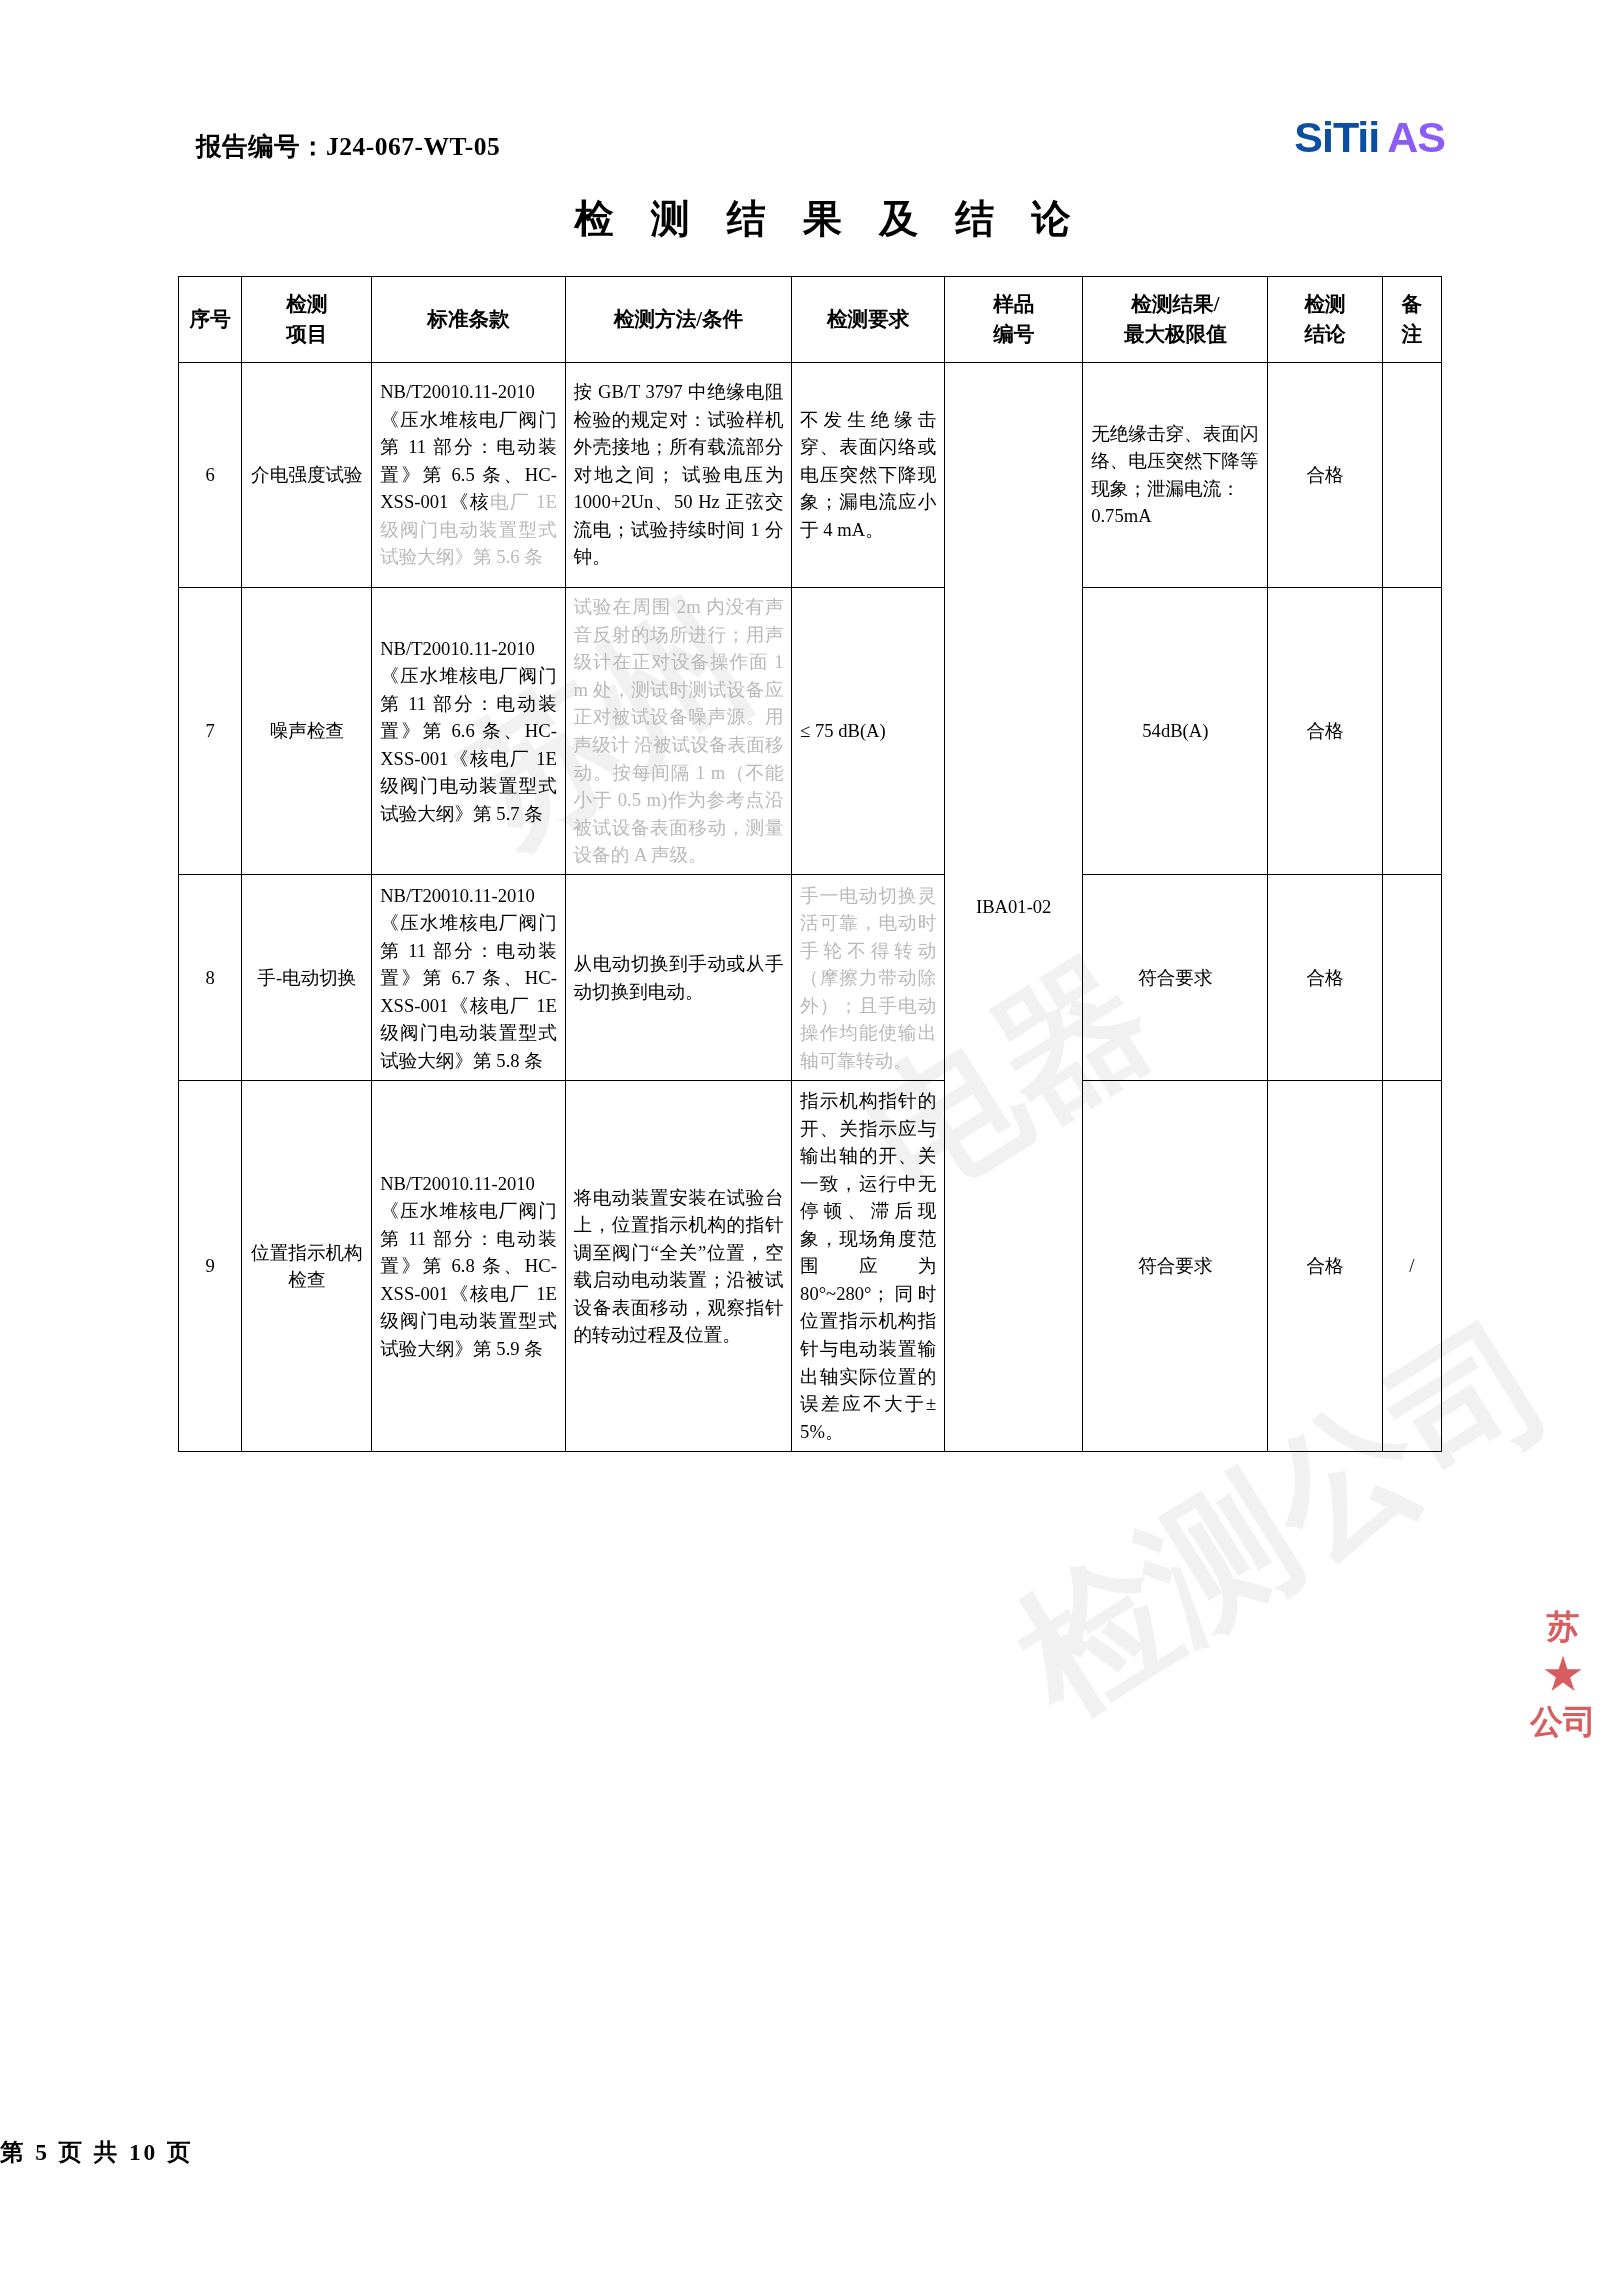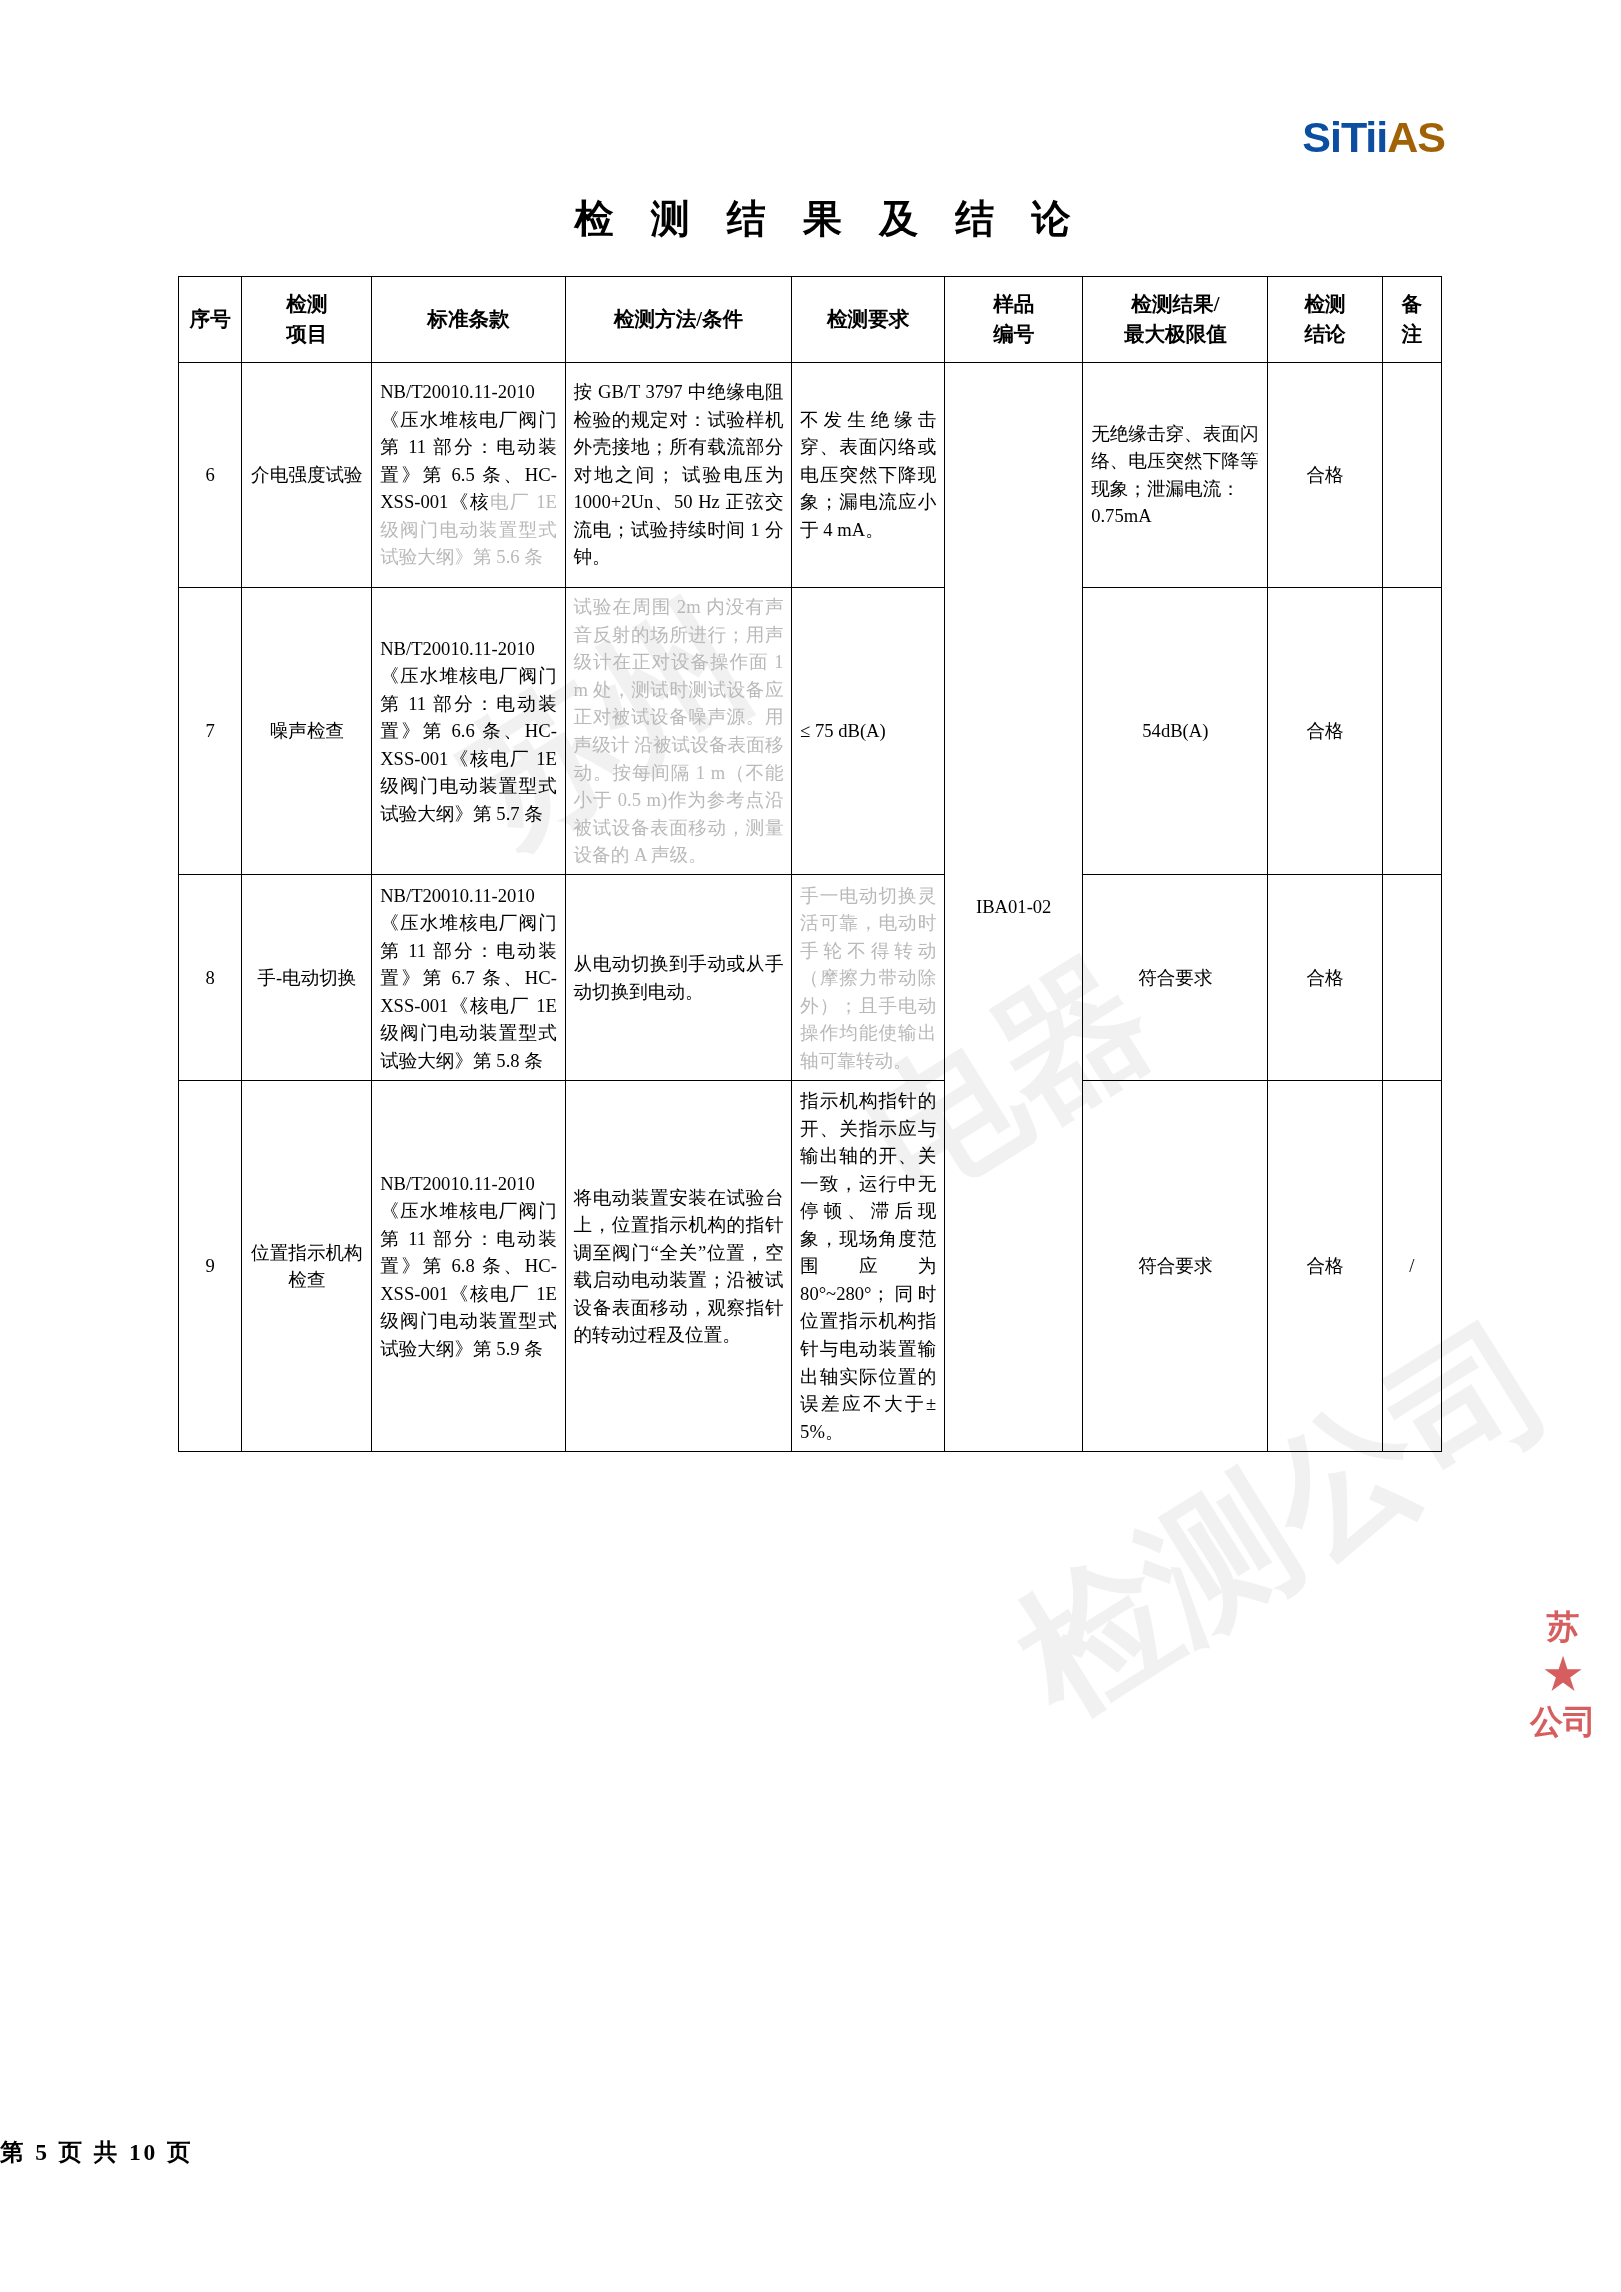--- a/index.html
+++ b/index.html
@@ -42,21 +42,21 @@
     position: absolute;
     right: 0;
     top: -15.7px;
     font-family: "Liberation Sans", sans-serif;
     font-size: 43px;
     font-weight: bold;
     letter-spacing: -1px;
     color: #0b4ea2;
     white-space: nowrap;
   }
-  .logo .green { color: #a16207; }
+  .logo .green { color: #8b5cf6; margin-left: 8px; }
 
   
   .doc-title {
     position: absolute;
     top: 192px;
     left: 12px;
     width: 100%;
     text-align: center;
     font-size: 39px;
     font-weight: bold;
@@ -181,20 +181,23 @@
 </head>
 <body>
 
 <div class="page">
 
   <div class="wm wm1">苏州</div>
   <div class="wm wm2">电器</div>
   <div class="wm wm3">检测公司</div>
 
   <div class="header">
+    <div class="report-no">
+      <span class="label">报告编号：</span><span>J24-067-WT-05</span>
+    </div>
     <div class="logo">
       <span>SiTii</span><span class="green">AS</span>
     </div>
   </div>
 
   <div class="doc-title">检 测 结 果 及 结 论</div>
 
   <table class="result">
     <colgroup>
       <col class="c-seq">

